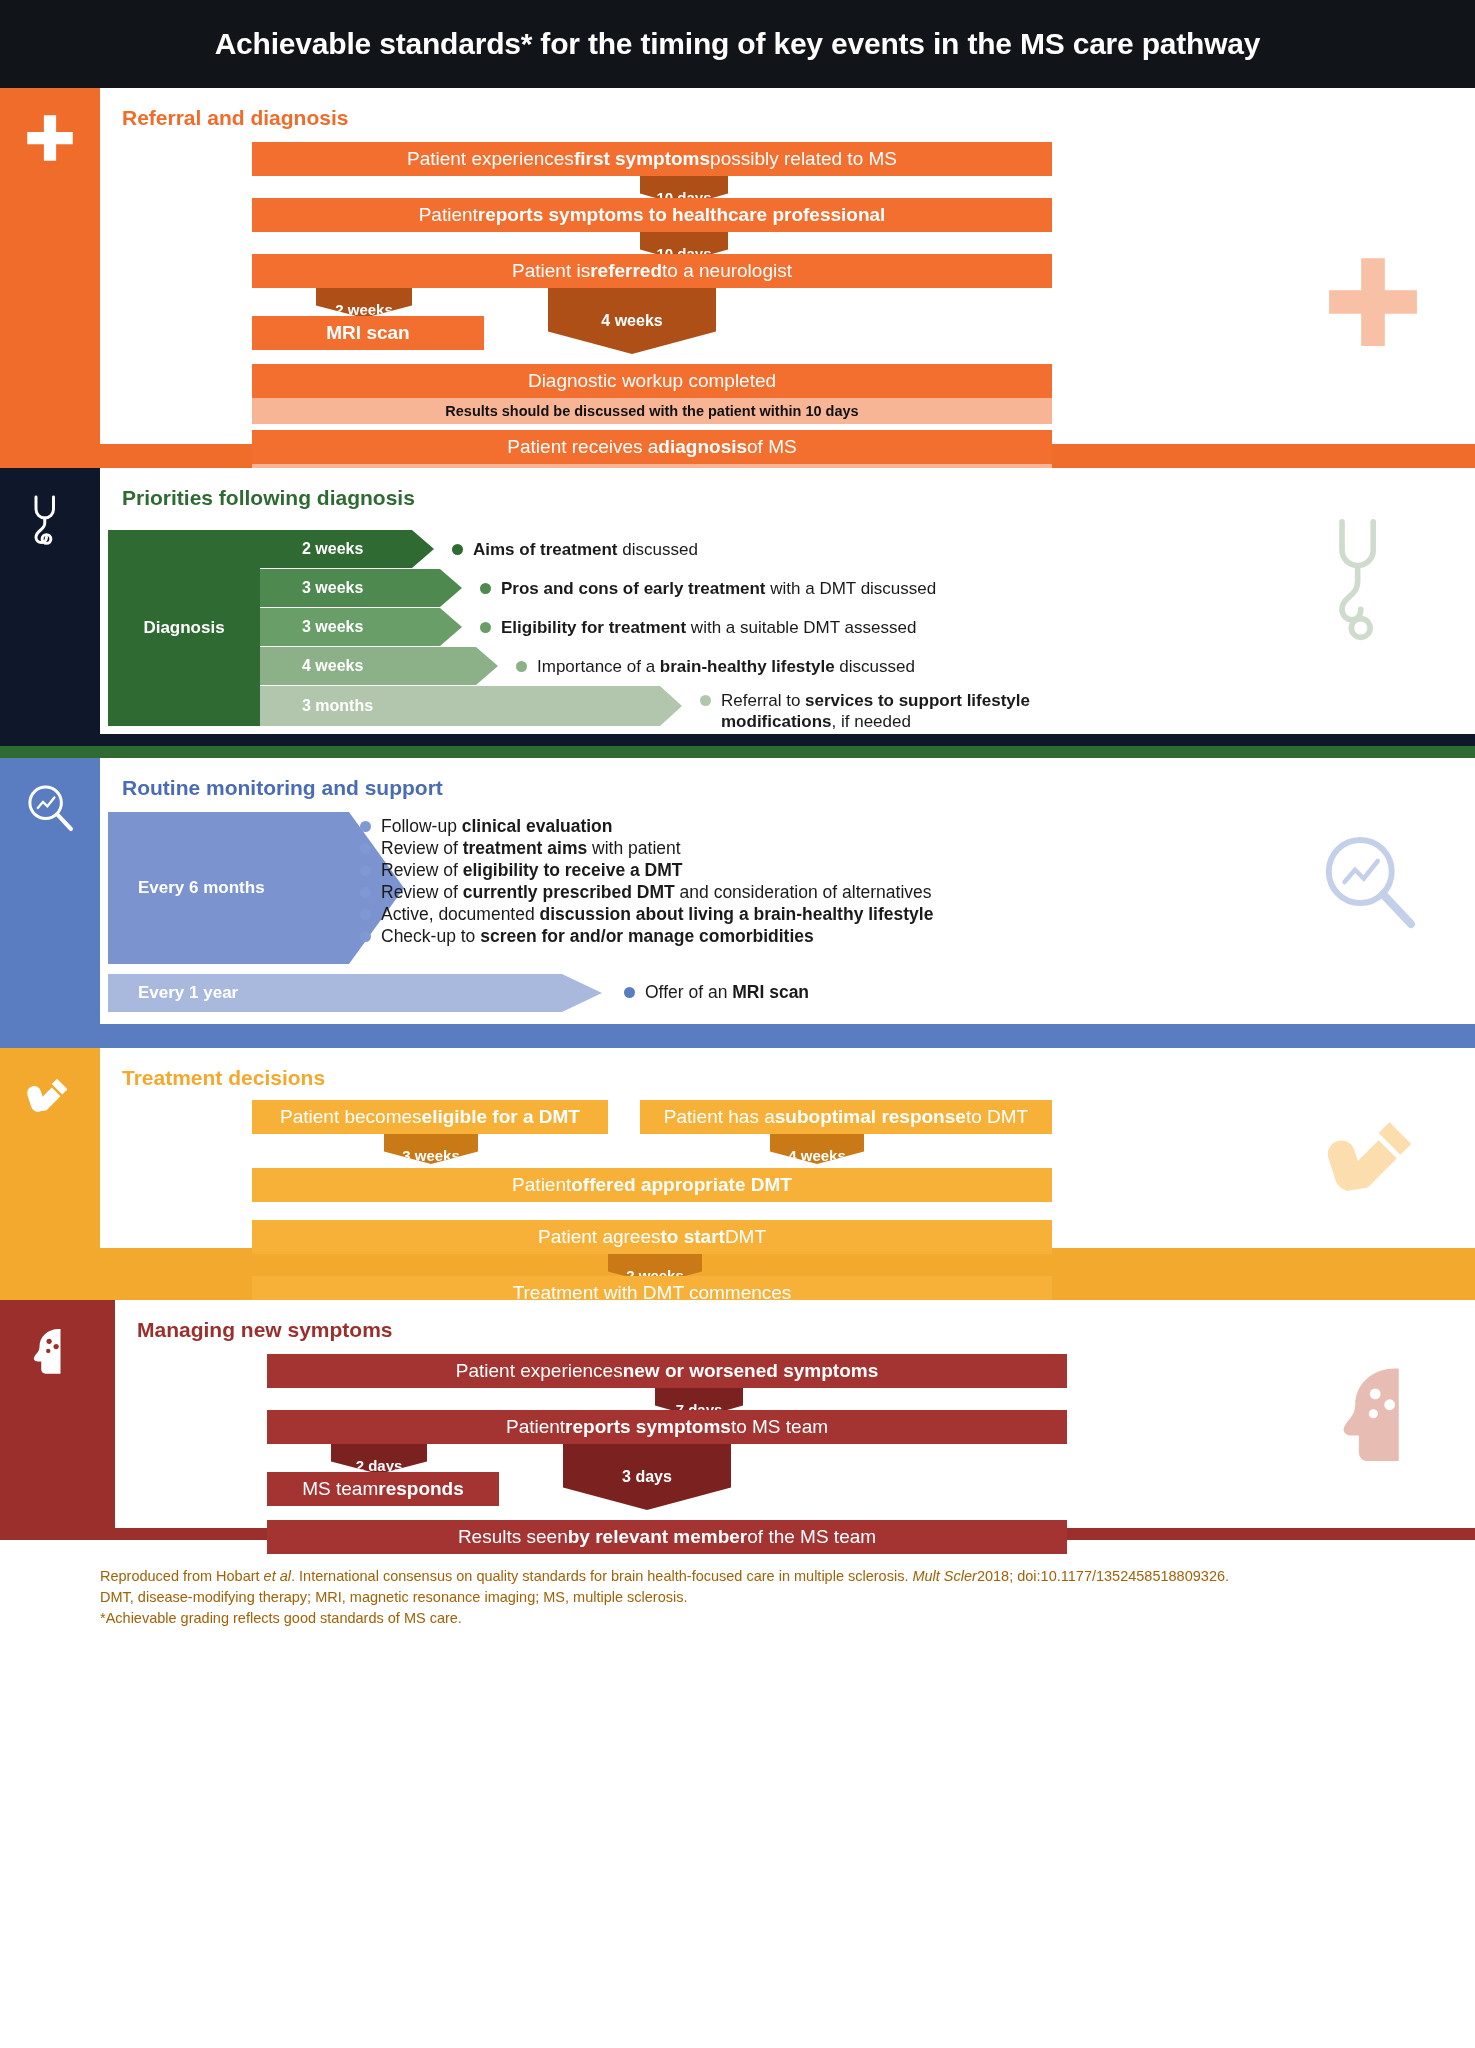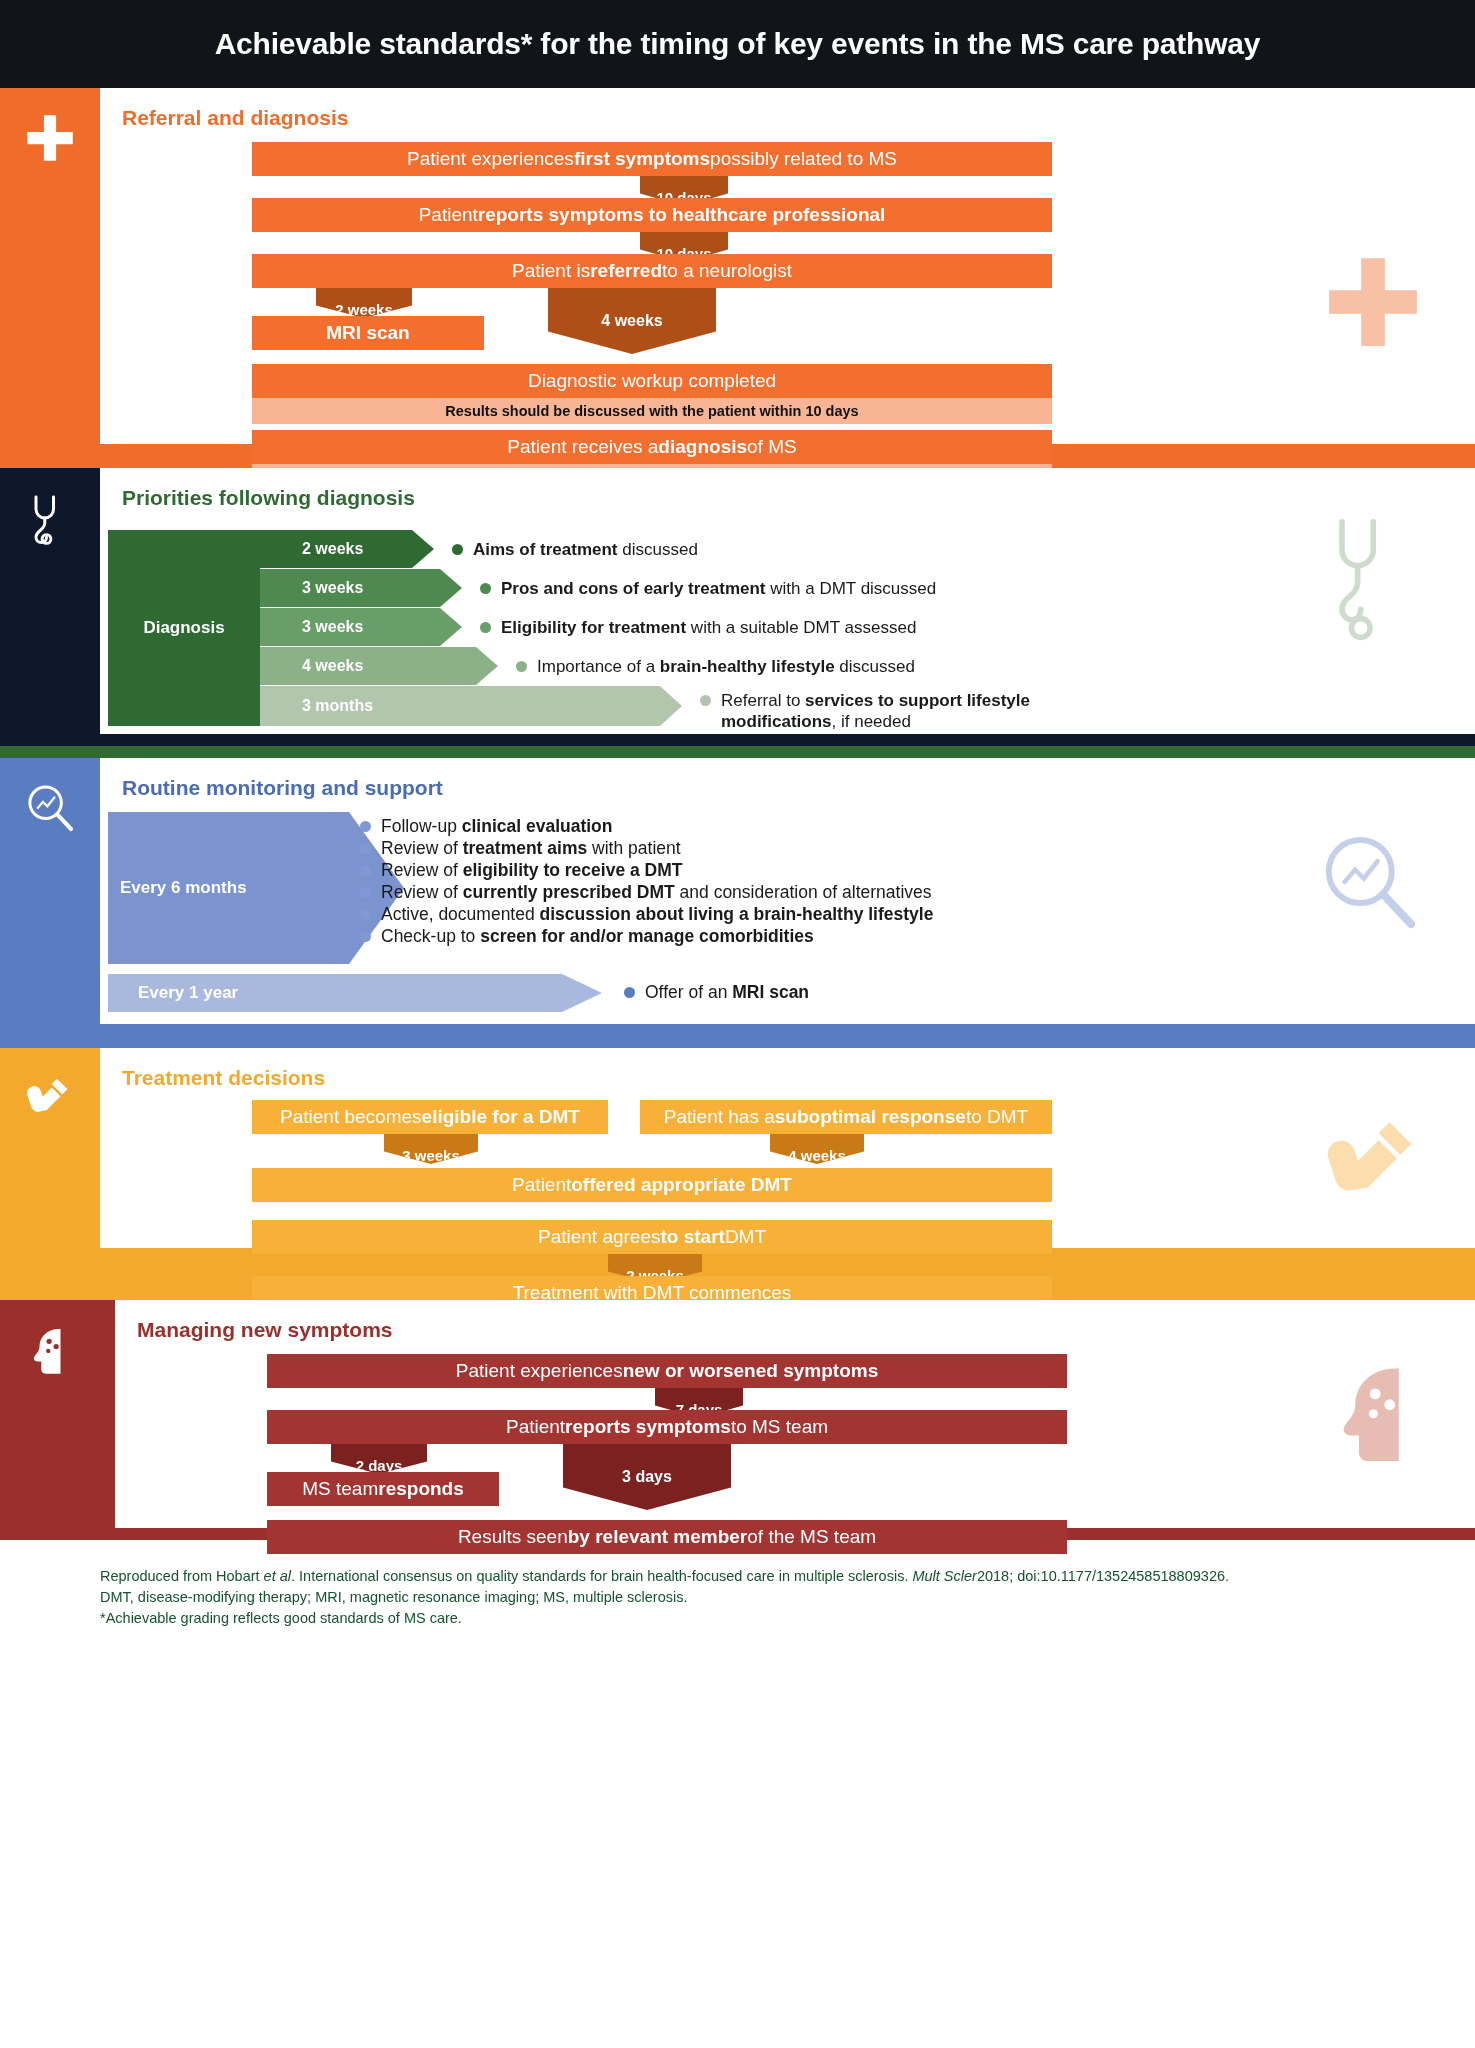--- a/index.html
+++ b/index.html
@@ -65,21 +65,21 @@
         padding-left:42px;box-sizing:border-box;height:38px;
         clip-path:polygon(0 0, calc(100% - 22px) 0, 100% 50%, calc(100% - 22px) 100%, 0 100%);
         -webkit-clip-path:polygon(0 0, calc(100% - 22px) 0, 100% 50%, calc(100% - 22px) 100%, 0 100%);}
   .chev-item{position:absolute;font-size:17px;line-height:21px;color:#1a1a1a;display:flex;align-items:center;}
   .dot{width:11px;height:11px;border-radius:50%;flex:0 0 11px;margin-right:10px;}
 
   
   .s3{background:#5a7cc0;}
   .s3 .sec-title{color:#4a6cb5;}
   .bigchev{position:absolute;background:#7b94cf;color:#fff;font-size:17px;font-weight:bold;
-           display:flex;align-items:center;padding-left:12px;box-sizing:border-box;
+           display:flex;align-items:center;padding-left:30px;box-sizing:border-box;
            clip-path:polygon(0 0, calc(100% - 55px) 0, 100% 50%, calc(100% - 55px) 100%, 0 100%);
            -webkit-clip-path:polygon(0 0, calc(100% - 55px) 0, 100% 50%, calc(100% - 55px) 100%, 0 100%);}
   .yearchev{position:absolute;background:#a9b9de;color:#fff;font-size:17px;font-weight:bold;
            display:flex;align-items:center;padding-left:30px;box-sizing:border-box;
            clip-path:polygon(0 0, calc(100% - 40px) 0, 100% 50%, calc(100% - 40px) 100%, 0 100%);
            -webkit-clip-path:polygon(0 0, calc(100% - 40px) 0, 100% 50%, calc(100% - 40px) 100%, 0 100%);}
   .bl{position:absolute;font-size:17.5px;line-height:21px;color:#1a1a1a;display:flex;align-items:flex-start;}
   .bl .dot{margin-top:5px;background:#8099d2;}
 
   
@@ -91,21 +91,21 @@
   
   .s5{background:#9b2f2c;}
   .s5 .sec-title{color:#9b2f2c;}
   .s5 .bar{background:#a33431;}
   .s5 .arrow-tag{background:#7b2220;}
 
   
   .wm{position:absolute;right:42px;opacity:1;}
 
   
-  .footer{padding:26px 0 0 100px;font-size:14.5px;line-height:21px;color:#14532d;}
+  .footer{padding:26px 0 0 100px;font-size:14.5px;line-height:21px;color:#a16207;}
   .footer i{font-style:italic;}
 </style>
 </head>
 <body>
 
 <div class="page">
 
   <div class="header">
     <div class="header-title">Achievable standards* for the timing of key events in the MS care pathway</div>
   </div>

